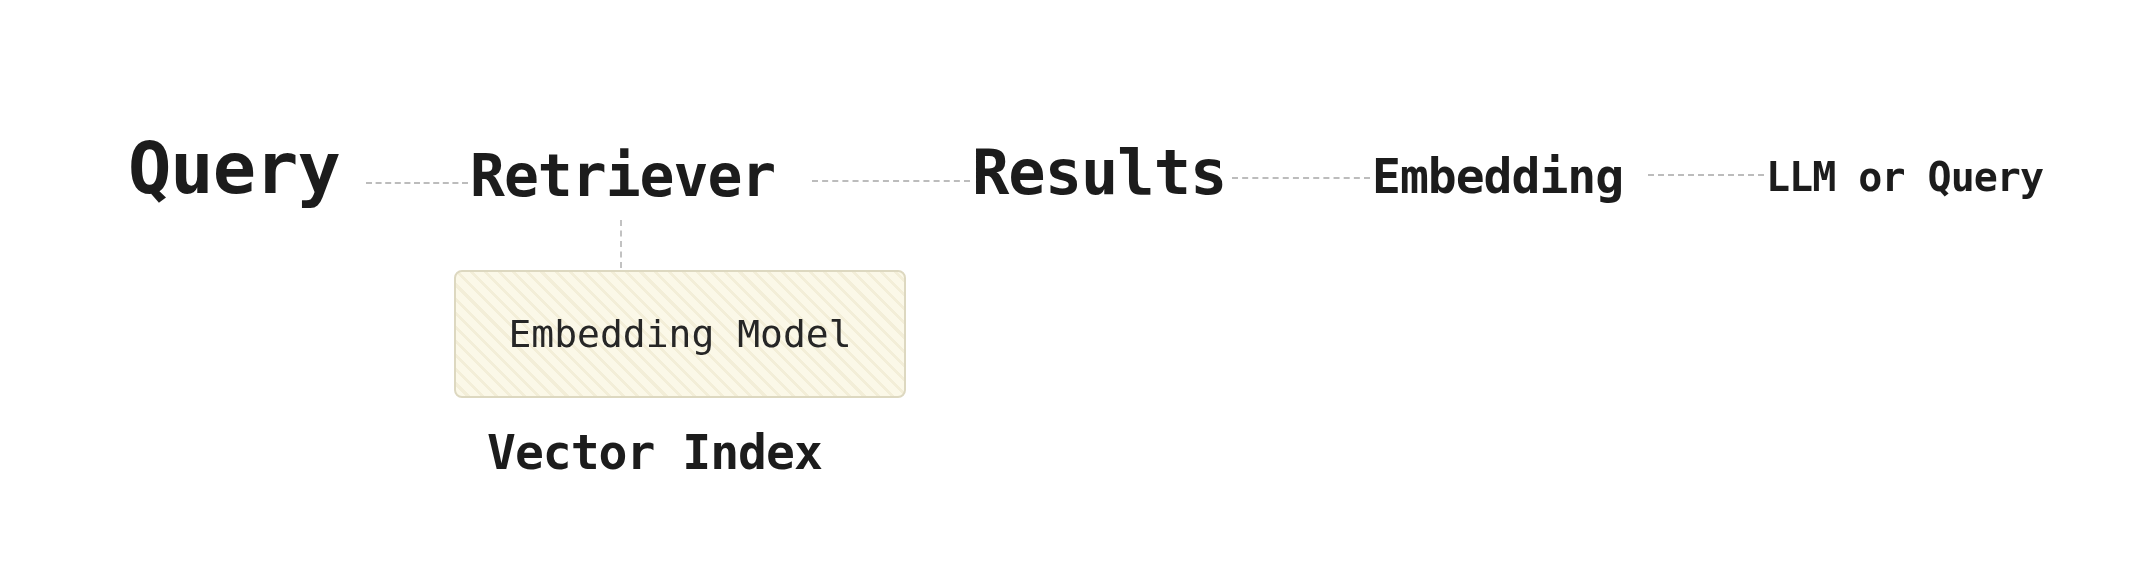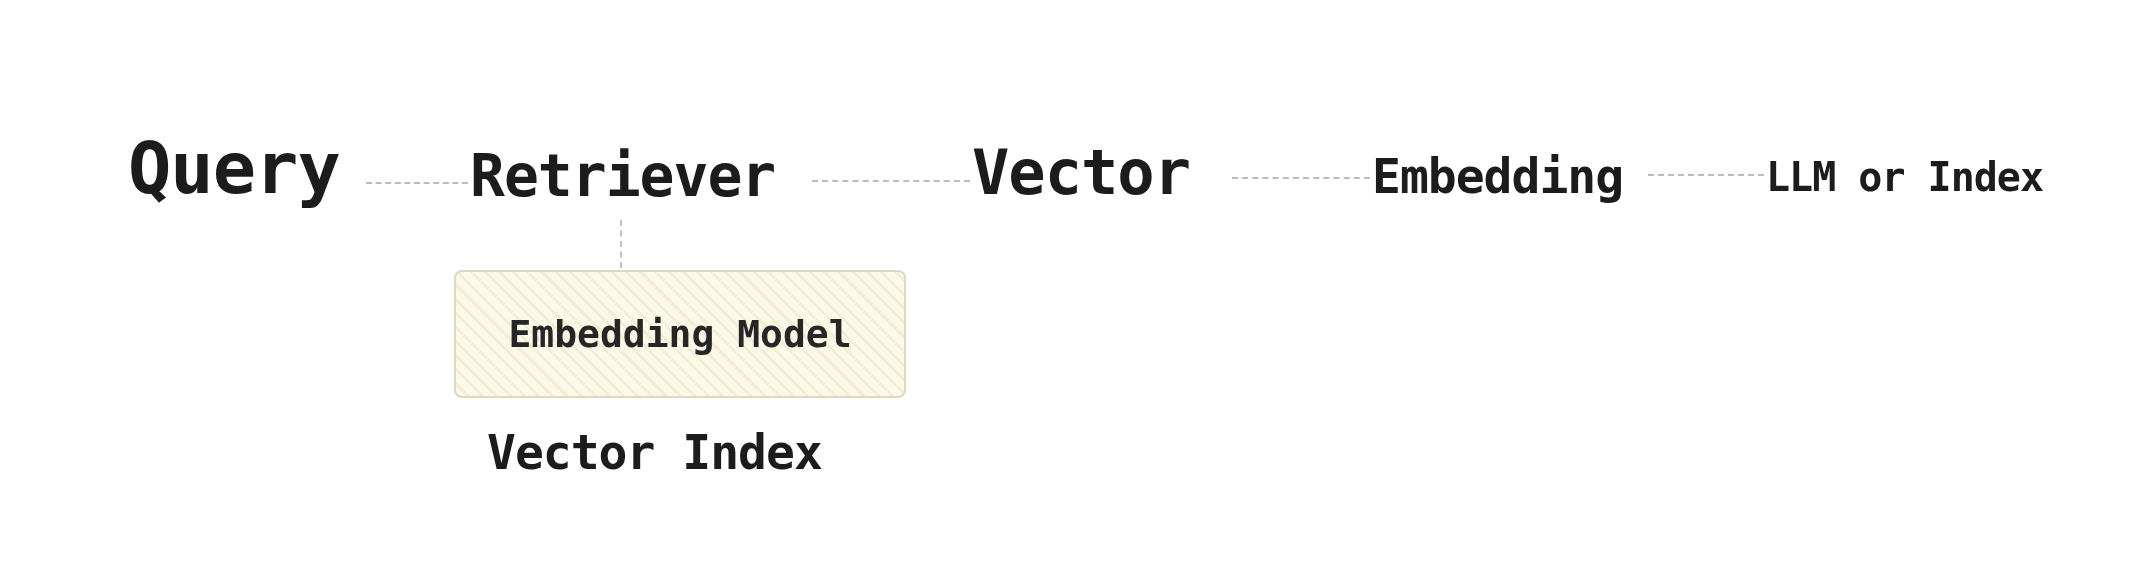--- a/index.html
+++ b/index.html
@@ -62,21 +62,21 @@
       #fbf8e8 7px,
       #f3eed8 7px,
       #f3eed8 10px
     );
     display: flex;
     align-items: center;
     justify-content: center;
   }
   .embedding-box .box-label {
     font-size: 38px;
-    font-weight: bold;
+    font-weight: normal;
     color: #262626;
     white-space: nowrap;
   }
   .vector-index {
     position: absolute;
     left: 487px;
     top: 424px;
     font-size: 48px;
     font-weight: bold;
     letter-spacing: -1px;
@@ -89,29 +89,29 @@
 <div class="canvas">
 
   <span class="node node-query">Query</span>
 
   <div class="connector-h c1"></div>
 
   <span class="node node-retriever">Retriever</span>
 
   <div class="connector-h c2"></div>
 
-  <span class="node node-results">Vector</span>
+  <span class="node node-results">Results</span>
 
   <div class="connector-h c3"></div>
 
   <span class="node node-reranking">Embedding</span>
 
   <div class="connector-h c4"></div>
 
-  <span class="node node-llm">LLM or Index</span>
+  <span class="node node-llm">LLM or Query</span>
 
   <div class="connector-v"></div>
 
   <div class="embedding-box">
     <span class="box-label">Embedding Model</span>
   </div>
 
   <span class="vector-index">Vector Index</span>
 
 </div>

